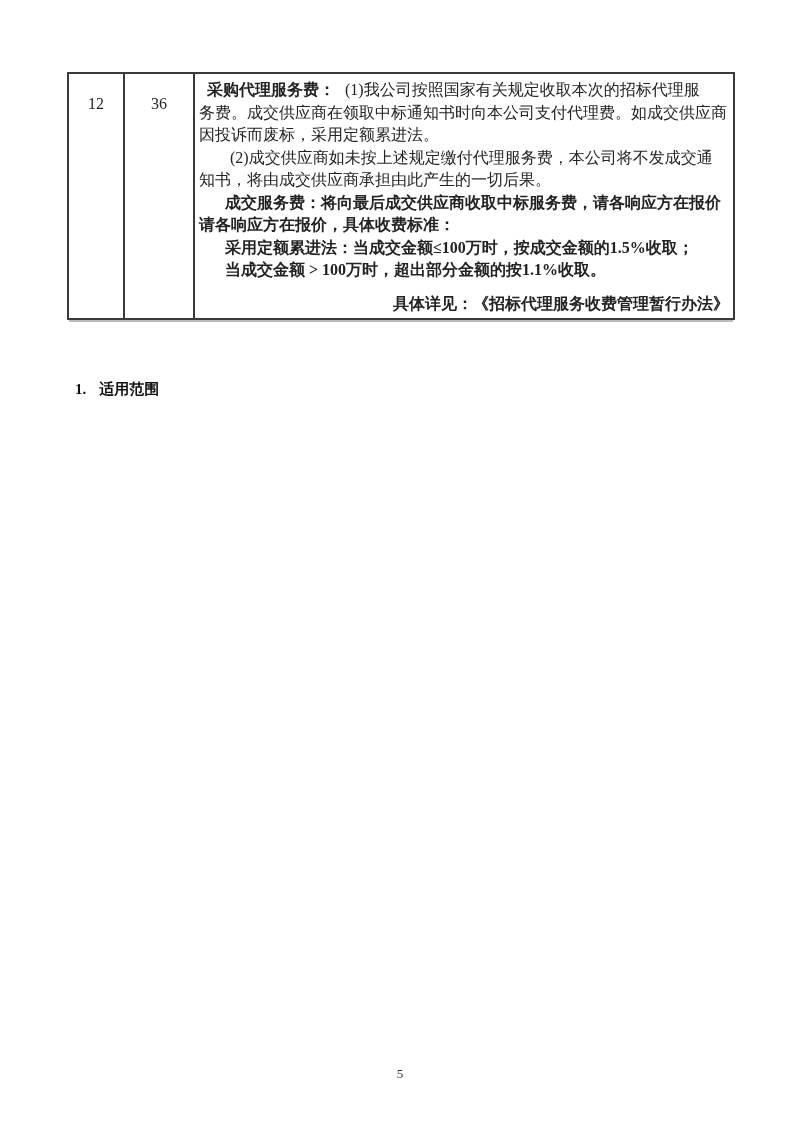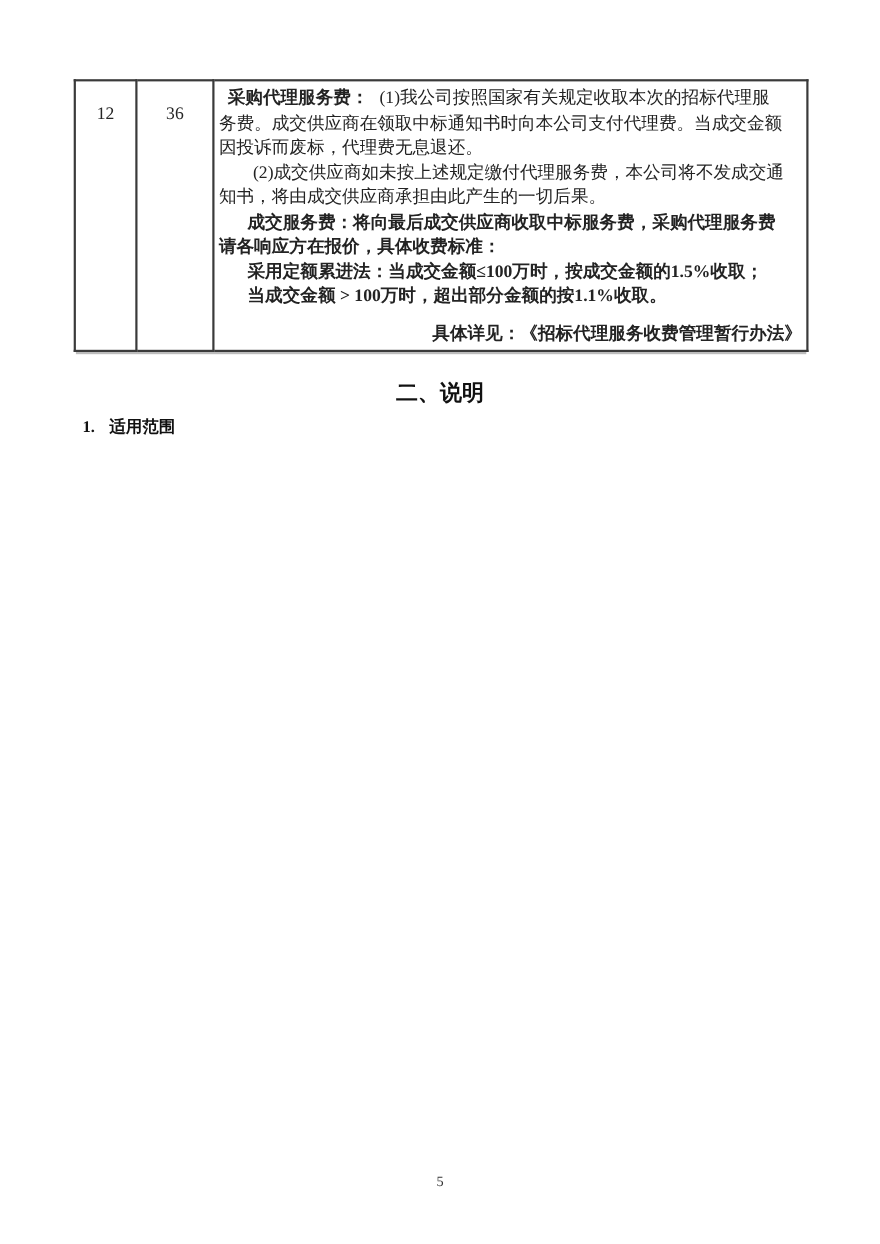--- a/index.html
+++ b/index.html
@@ -98,46 +98,45 @@
       <col style="width:70px">
       <col style="width:540px">
     </colgroup>
     <tbody>
         <tr>
       <td class="c-num">12</td>
       <td class="c-num">36</td>
       <td class="c-body">
         <div>
           <div class="ln ind-first"><span class="b">采购代理服务费：</span><span class="gap"></span><span>(1)我公司按照国家有关规定收取本次的招标代理服</span></div>
-          <div class="ln">务费。成交供应商在领取中标通知书时向本公司支付代理费。当成交金额</div>
-          <div class="ln">因投诉而废标，代理费无息退还。</div>
+          <div class="ln">务费。成交供应商在领取中标通知书时向本公司支付代理费。如成交供应商</div>
+          <div class="ln">因投诉而废标，采用定额累进法。</div>
         </div>
         <div>
           <div class="ln ind-2ch">(2)成交供应商如未按上述规定缴付代理服务费，本公司将不发成交通</div>
           <div class="ln">知书，将由成交供应商承担由此产生的一切后果。</div>
         </div>
         <div class="b">
-          <div class="ln ind-rule">成交服务费：将向最后成交供应商收取中标服务费，采购代理服务费</div>
+          <div class="ln ind-rule">成交服务费：将向最后成交供应商收取中标服务费，请各响应方在报价</div>
           <div class="ln">请各响应方在报价，具体收费标准：</div>
         </div>
         <div class="b">
           <div class="ln ind-rule">采用定额累进法：当成交金额≤100万时，按成交金额的1.5%收取；</div>
         </div>
         <div class="b">
           <div class="ln ind-rule">当成交金额 &gt; 100万时，超出部分金额的按1.1%收取。</div>
         </div>
         <div class="b para-detail">
           <div class="ln ind-det">具体详见：《招标代理服务收费管理暂行办法》</div>
         </div>
       </td>
     </tr>
   </tbody>
     </table>
 
-  <div class="section-heading">二、说明</div>
 
   <div class="item-1">
     <span class="num">1.</span><span>适用范围</span>
   </div>
 
   <div class="page-number">5</div>
 
 </div>
 
 </body></html>

